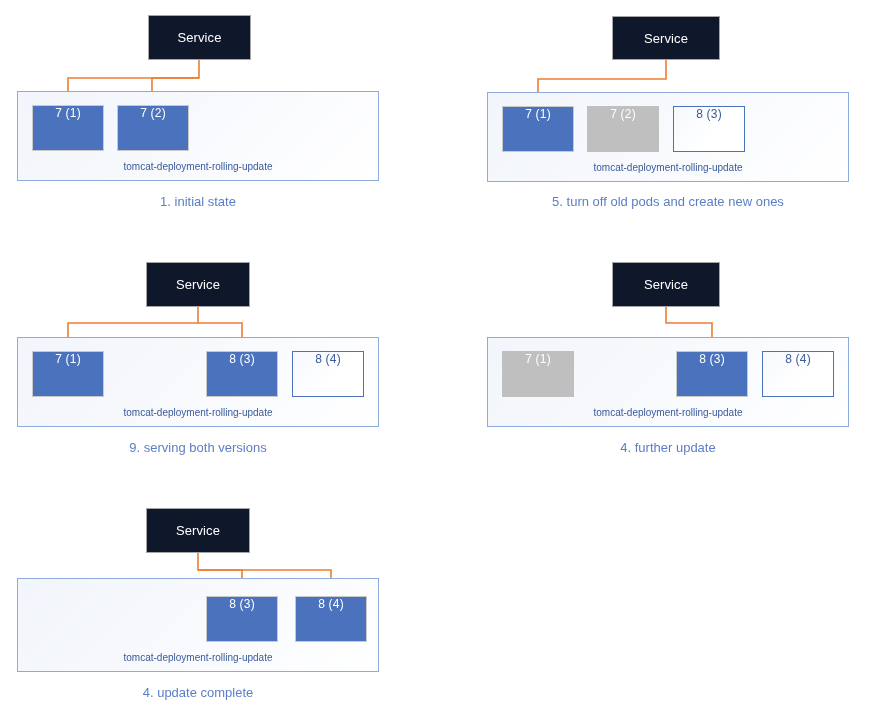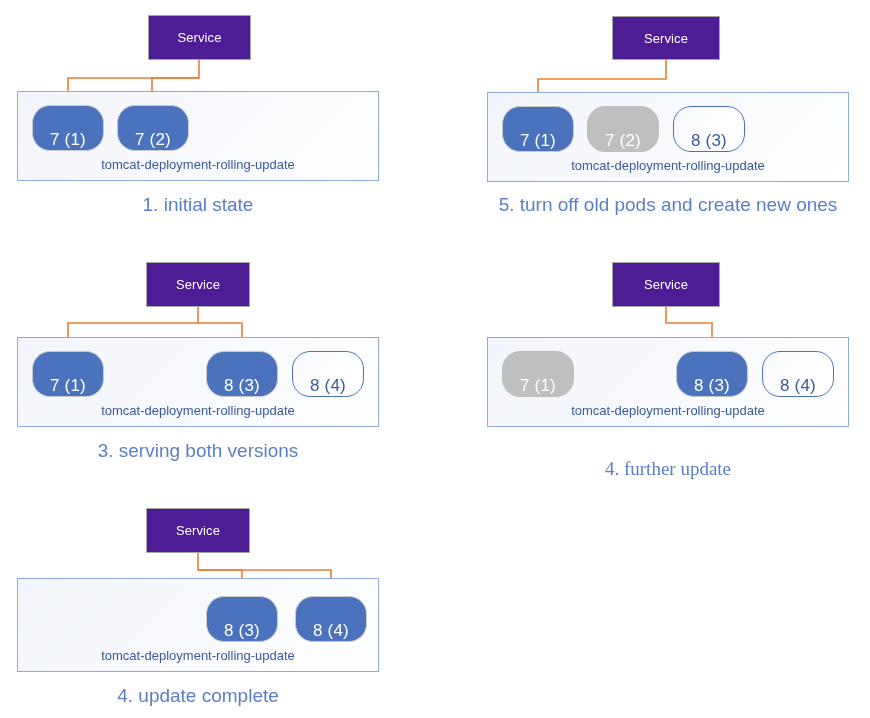--- a/index.html
+++ b/index.html
@@ -24,21 +24,21 @@
   }
 
   
   .panel {
     position: absolute;
   }
 
   
   .service-box {
     position: absolute;
-    background: #4c1d95;
+    background: #0f172a;
     border: 1px solid #a6a6a6;
     box-sizing: border-box;
     display: flex;
     align-items: center;
     justify-content: center;
     color: #ffffff;
     font-size: 13px;
     letter-spacing: .1px;
   }
 
@@ -49,33 +49,32 @@
     box-sizing: border-box;
     background: linear-gradient(135deg, #f2f5fb 0%, #f7f9fd 45%, #ffffff 100%);
   }
   .deployment-label {
     position: absolute;
     left: 0;
     right: 0;
     bottom: 8px;
     text-align: center;
     color: #3a5a9b;
-    font-size: 13px;
+    font-size: 10px;
   }
 
   
   .pod {
     position: absolute;
     box-sizing: border-box;
     display: flex;
-    align-items: flex-end;
+    align-items: flex-start;
     justify-content: center;
-    font-size: 17px;
+    font-size: 12px;
     letter-spacing: .2px;
-    border-radius: 18px;
   }
   .pod.active {
     background: #4a72bd;
     border: 1px solid #c9c9c9;
     color: #ffffff;
   }
   .pod.terminating {
     background: #bfbfbf;
     border: 1px solid #bfbfbf;
     color: #ffffff;
@@ -84,21 +83,21 @@
     background: linear-gradient(135deg, #f6f8fc 0%, #ffffff 60%);
     border: 1px solid #4a72bd;
     color: #3a5a9b;
   }
 
   
   .caption {
     position: absolute;
     text-align: center;
     color: #5b7fc7;
-    font-size: 19px;
+    font-size: 13px;
   }
 
   
   .connector {
     position: absolute;
     left: 0; top: 0;
     width: 870px;
     height: 718px;
     pointer-events: none;
   }
@@ -192,21 +191,21 @@
     <div class="pod active" style="left:32px; top:351px; width:72px; height:46px;">
       <span>7 (1)</span>
     </div>
     <div class="pod active" style="left:206px; top:351px; width:72px; height:46px;">
       <span>8 (3)</span>
     </div>
     <div class="pod pending" style="left:292px; top:351px; width:72px; height:46px;">
       <span>8 (4)</span>
     </div>
 
-    <div class="caption" style="left:17px; top:440px; width:362px;">3. serving both versions</div>
+    <div class="caption" style="left:17px; top:440px; width:362px;">9. serving both versions</div>
   </div>
 
   <div class="panel">
     <div class="service-box" style="left:612px; top:262px; width:108px; height:45px;">
       <span>Service</span>
     </div>
 
     <div class="deployment-box" style="left:487px; top:337px; width:362px; height:90px;">
       <div class="deployment-label">tomcat-deployment-rolling-update</div>
     </div>
@@ -214,21 +213,21 @@
     <div class="pod terminating" style="left:502px; top:351px; width:72px; height:46px;">
       <span>7 (1)</span>
     </div>
     <div class="pod active" style="left:676px; top:351px; width:72px; height:46px;">
       <span>8 (3)</span>
     </div>
     <div class="pod pending" style="left:762px; top:351px; width:72px; height:46px;">
       <span>8 (4)</span>
     </div>
 
-    <div class="caption" style="left:487px; top:458px; width:362px;font-family:Liberation Serif, serif;">4. further update</div>
+    <div class="caption" style="left:487px; top:440px; width:362px;">4. further update</div>
   </div>
 
   <div class="panel">
     <div class="service-box" style="left:146px; top:508px; width:104px; height:45px;">
       <span>Service</span>
     </div>
 
     <div class="deployment-box" style="left:17px; top:578px; width:362px; height:94px;">
       <div class="deployment-label">tomcat-deployment-rolling-update</div>
     </div>

